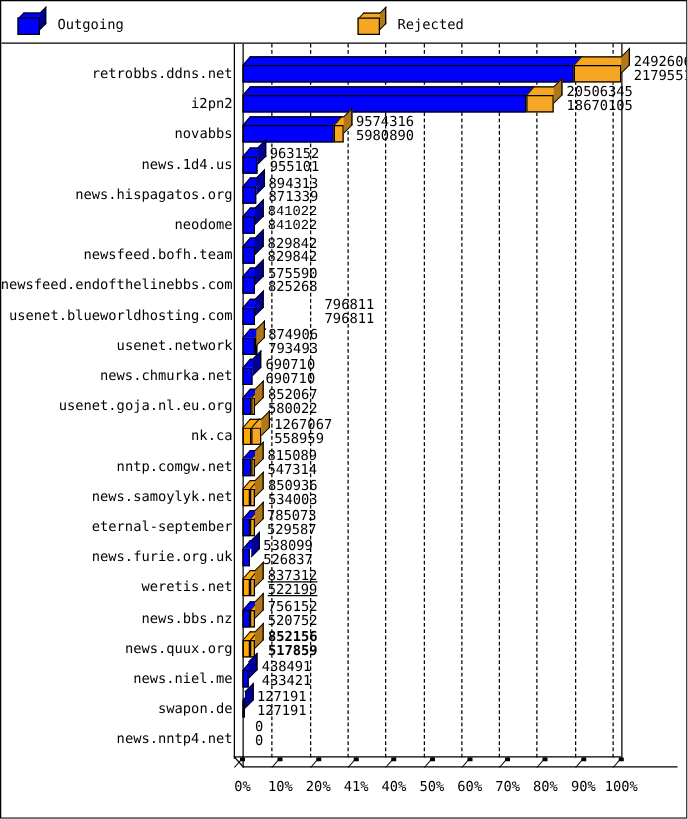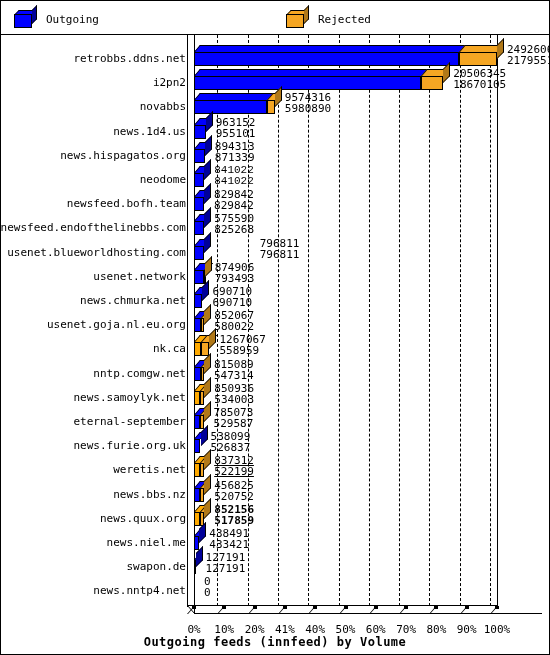--- a/index.html
+++ b/index.html
@@ -551,21 +551,21 @@
           <div class="bar" style="width: 10.2541px;">
             <div class="seg" style="left: 0px; width: 6.33023px; background: rgb(0, 0, 255);">
               <span class="seg-top" style="width: 7.33023px; background: rgb(0, 0, 255);"></span>
             </div>
             <div class="seg" style="left: 6.33023px; width: 3.9239px; background: rgb(245, 166, 35);">
               <span class="seg-top" style="width: 4.9239px; background: rgb(245, 166, 35);"></span>
             </div>
             <span class="seg-side" style="position: absolute; left: 10.2541px; top: -7px; width: 7px; height: 14px; box-sizing: border-box; border-top: 1px solid rgb(0, 0, 0); border-right: 1px solid rgb(0, 0, 0); border-bottom: 1px solid rgb(0, 0, 0); border-left: none; border-image: initial; background: rgb(176, 120, 24); transform: skewY(-45deg); transform-origin: left top;"></span>
           </div>
           <div class="bar-values" style="left: 27.2541px; top: -1px;">
-            <div>456825</div>
+            <div>756152</div>
             <div>520752</div>
           </div>
         </div>
         <div class="bar-row" style="top: 469.8px;">
           <div class="bar" style="width: 10.3588px;">
             <div class="seg" style="left: 0px; width: 6.29507px; background: rgb(255, 170, 0);">
               <span class="seg-top" style="width: 7.29507px; background: rgb(255, 170, 0);"></span>
             </div>
             <div class="seg" style="left: 6.29507px; width: 4.0637px; background: rgb(245, 166, 35);">
               <span class="seg-top" style="width: 5.0637px; background: rgb(245, 166, 35);"></span>
@@ -696,14 +696,13 @@
         <div class="row-label" style="top: 405.2px;">news.furie.org.uk</div>
         <div class="row-label" style="top: 429.4px;">weretis.net</div>
         <div class="row-label" style="top: 453.6px;">news.bbs.nz</div>
         <div class="row-label" style="top: 477.8px;">news.quux.org</div>
         <div class="row-label" style="top: 502px;">news.niel.me</div>
         <div class="row-label" style="top: 526.2px;">swapon.de</div>
         <div class="row-label" style="top: 550.4px;">news.nntp4.net</div>
       </div>
   </div>
 
-  <div id="chart-title">Outgoing feeds (innfeed) by Volume</div>
 </div>
 
 </body></html>

